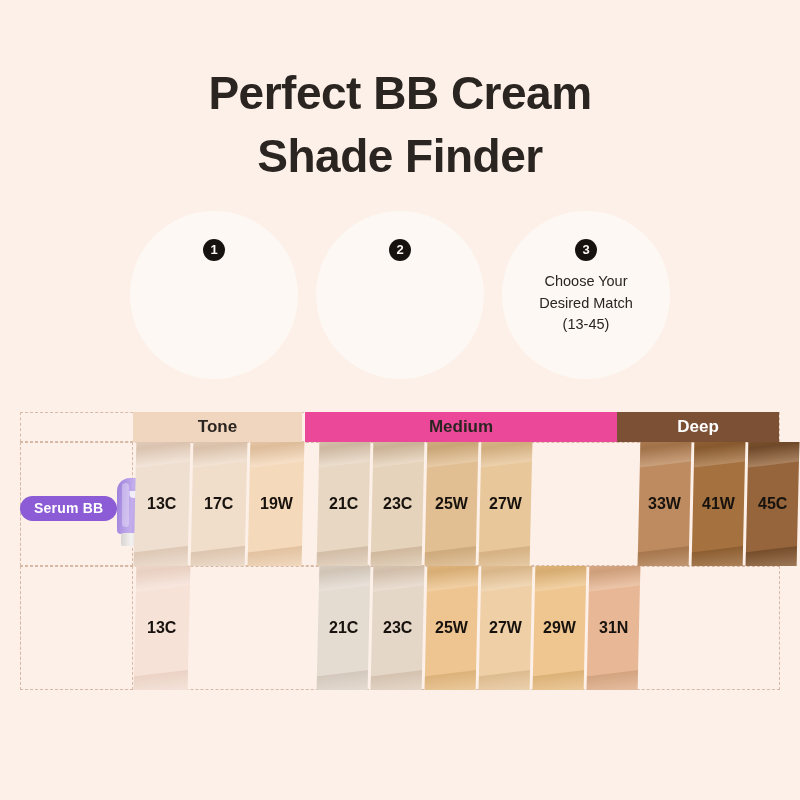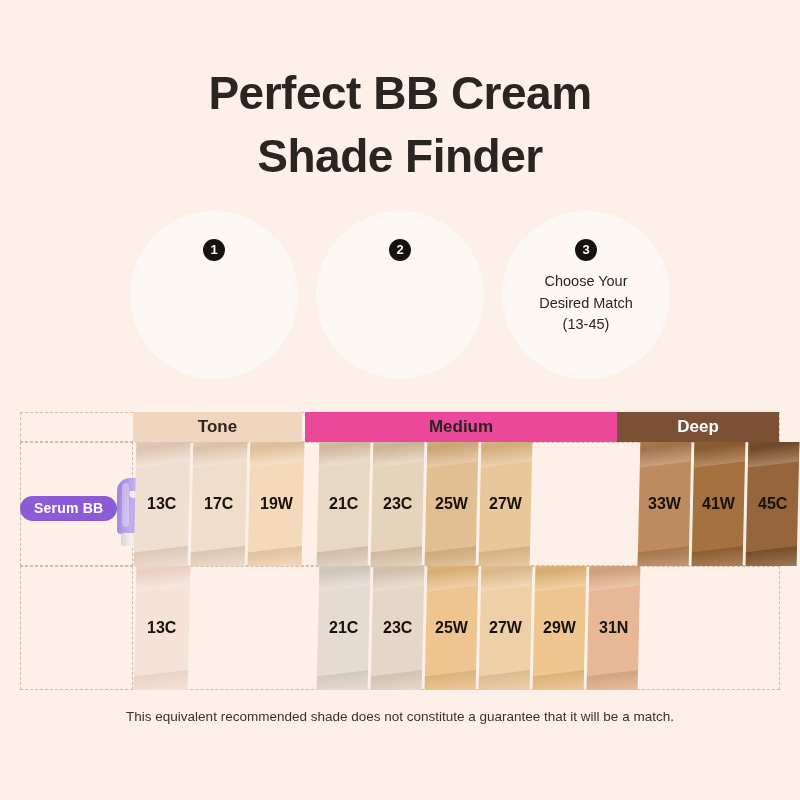--- a/index.html
+++ b/index.html
@@ -363,14 +363,13 @@
         <div class="swatch" style="left: 568px; width: 51px; height: 124px; background: rgb(232, 184, 150);">
           <div class="smear-top" style="background: linear-gradient(rgba(255, 255, 255, 0) 0%, rgb(185, 138, 99) 55%, rgba(255, 255, 255, 0.35) 100%);"></div>
           <div class="smear-bot" style="background: linear-gradient(rgb(185, 138, 99) 0%, rgba(255, 255, 255, 0.5) 70%, rgba(255, 255, 255, 0.1) 100%);"></div>
           <div class="code">31N</div>
         </div>
       </div>
     </div>
 </div>
 
 <div class="footer">
-  <div>This equivalent recommended shade does not constitute a guarantee that it will be a match.</div>
 </div>
 
 </body></html>

